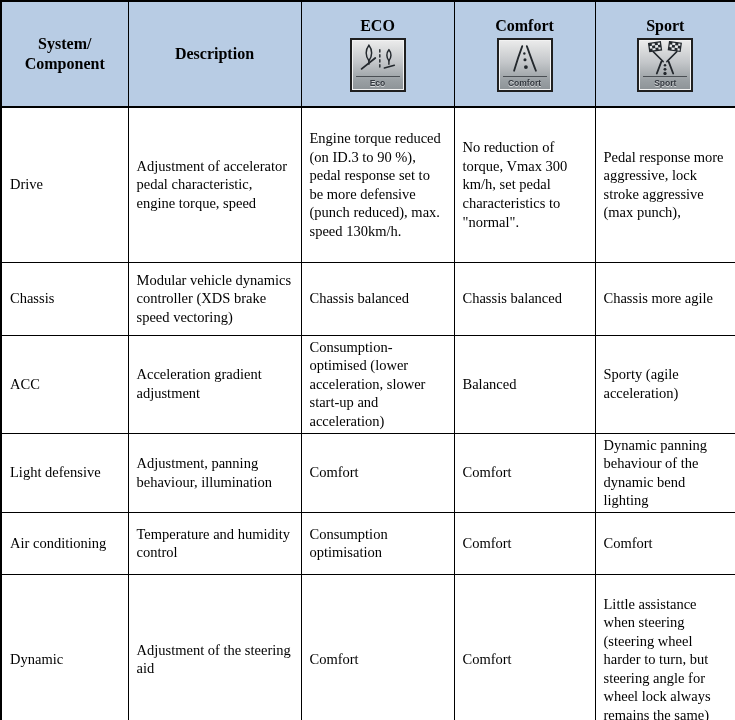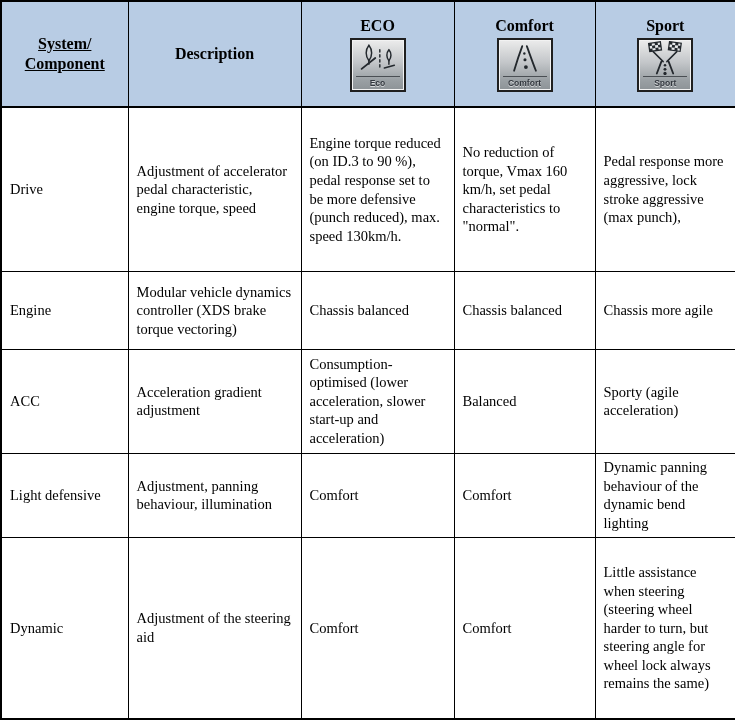--- a/index.html
+++ b/index.html
@@ -26,21 +26,21 @@
     overflow:hidden;
   }
   thead th {
     background:#b8cce4;
     text-align:center;
     font-weight:bold;
     font-size:16px;
     border-bottom:2px solid #000;
     padding:14px 4px;
   }
-  th.syshead { white-space:pre-line;text-decoration:underline; }
+  th.syshead { white-space:pre-line; }
   .mode-head { display:flex; flex-direction:column; align-items:center; }
   .mode-title { font-weight:bold; font-size:16px; line-height:20px; }
   .mode-button {
     width:56px; height:54px; margin-top:2px;
     border:2px solid #1f1f1f;
     background:linear-gradient(180deg,#ececec 0%,#c3c6c9 45%,#9aa0a4 80%,#8d9397 100%);
     box-shadow:inset 0 0 0 1px #f2f2f2;
     display:flex; flex-direction:column;
   }
   .mode-icon { flex:1; display:flex; align-items:center; justify-content:center; }
@@ -157,44 +157,51 @@
           </div>
         </div>
       </th>
     </tr>
   </thead>
   <tbody>
     <tr class="r-drive">
       <td>Drive</td>
       <td>Adjustment of accelerator pedal characteristic, engine torque, speed</td>
       <td>Engine torque reduced (on ID.3 to 90 %), pedal response set to be more defensive (punch reduced), max. speed 130km/h.</td>
-      <td>No reduction of torque, Vmax 160 km/h, set pedal characteristics to "normal".</td>
+      <td>No reduction of torque, Vmax 300 km/h, set pedal characteristics to "normal".</td>
       <td>Pedal response more aggressive, lock stroke aggressive (max punch),</td>
     </tr>
     <tr class="r-chassis">
-      <td>Engine</td>
-      <td>Modular vehicle dynamics controller (XDS brake torque vectoring)</td>
+      <td>Chassis</td>
+      <td>Modular vehicle dynamics controller (XDS brake speed vectoring)</td>
       <td>Chassis balanced</td>
       <td>Chassis balanced</td>
       <td>Chassis more agile</td>
     </tr>
     <tr class="r-acc">
       <td>ACC</td>
       <td>Acceleration gradient adjustment</td>
       <td>Consumption-optimised (lower acceleration, slower start-up and acceleration)</td>
       <td>Balanced</td>
       <td>Sporty (agile acceleration)</td>
     </tr>
     <tr class="r-light">
       <td>Light defensive</td>
       <td>Adjustment, panning behaviour, illumination</td>
       <td>Comfort</td>
       <td>Comfort</td>
       <td>Dynamic panning behaviour of the dynamic bend lighting</td>
     </tr>
+    <tr class="r-air">
+      <td>Air conditioning</td>
+      <td>Temperature and humidity control</td>
+      <td>Consumption optimisation</td>
+      <td>Comfort</td>
+      <td>Comfort</td>
+    </tr>
     <tr class="r-steering">
       <td>Dynamic</td>
       <td>Adjustment of the steering aid</td>
       <td>Comfort</td>
       <td>Comfort</td>
       <td>Little assistance when steering (steering wheel harder to turn, but steering angle for wheel lock always remains the same)</td>
     </tr>
   </tbody>
 </table>
 

